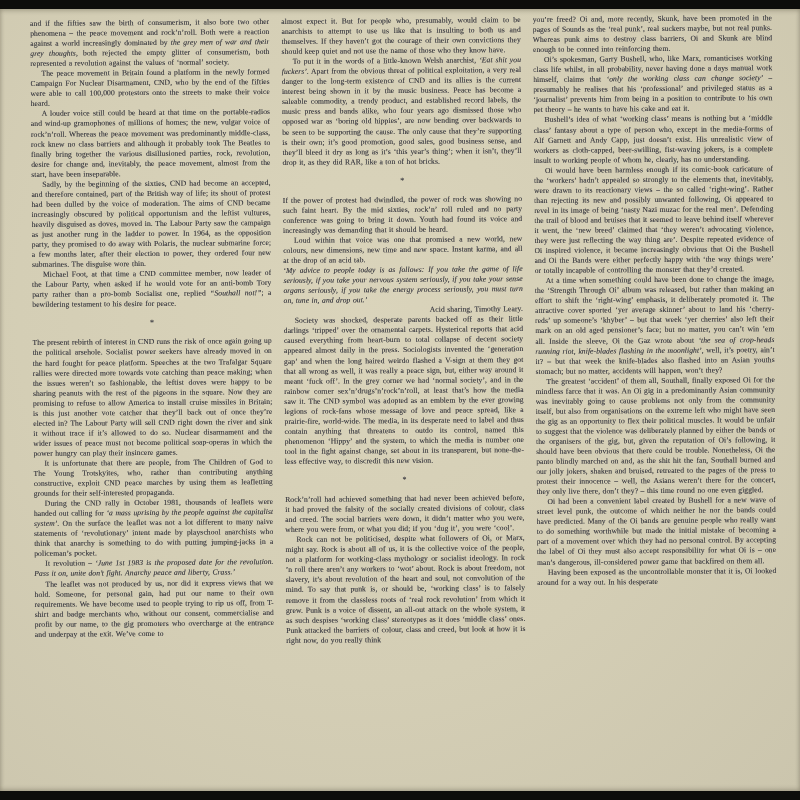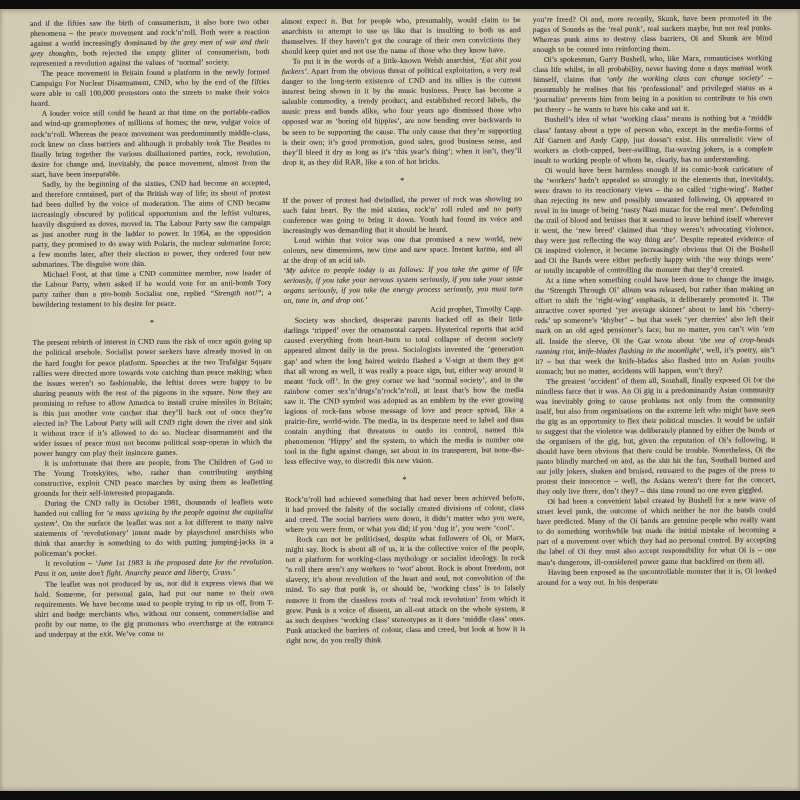--- a/index.html
+++ b/index.html
@@ -34,36 +34,36 @@
 <body>
 
 <div class="paper"></div>
 
 <div class="content">
   <div class="col">
       <p class=""><span>and if the fifties saw the birth of consumerism, it also bore two other phenomena – the peace movement and rock’n’roll. Both were a reaction against a world increasingly dominated by </span><span class="it">the grey men of war and their grey thoughts</span><span>, both rejected the empty glitter of consumerism, both represented a revolution against the values of ‘normal’ society.</span></p>
       <p class=" indent"><span>The peace movement in Britain found a platform in the newly formed Campaign For Nuclear Disarmament, CND, who by the end of the fifties were able to call 100,000 protestors onto the streets to make their voice heard.</span></p>
       <p class=" indent"><span>A louder voice still could be heard at that time on the portable-radios and wind-up gramophones of millions of homes; the new, vulgar voice of rock’n’roll. Whereas the peace movement was predominantly middle-class, rock knew no class barriers and although it probably took The Beatles to finally bring together the various disillusioned parties, rock, revolution, desire for change and, inevitably, the peace movement, almost from the start, have been inseparable.</span></p>
       <p class=" indent"><span>Sadly, by the beginning of the sixties, CND had become an accepted, and therefore contained, part of the British way of life; its shout of protest had been dulled by the voice of moderation. The aims of CND became increasingly obscured by political opportunism and the leftist vultures, heavily disguised as doves, moved in. The Labour Party saw the campaign as just another rung in the ladder to power. In 1964, as the opposition party, they promised to do away with Polaris, the nuclear submarine force; a few months later, after their election to power, they ordered four new submarines. The disguise wore thin.</span></p>
-      <p class=" indent"><span>Michael Foot, at that time a CND committee member, now leader of the Labour Party, when asked if he would vote for an anti-bomb Tory party rather than a pro-bomb Socialist one, replied </span><span class="it">“Strength not!”</span><span>; a bewildering testament to his desire for peace.</span></p>
+      <p class=" indent"><span>Michael Foot, at that time a CND committee member, now leader of the Labour Party, when asked if he would vote for an anti-bomb Tory party rather than a pro-bomb Socialist one, replied </span><span class="it">“Southall not!”</span><span>; a bewildering testament to his desire for peace.</span></p>
       <p class="break">*</p>
       <p class=""><span>The present rebirth of interest in CND runs the risk of once again going up the political arsehole. Socialist power seekers have already moved in on the hard fought for peace platform. Speeches at the two Trafalgar Square rallies were directed more towards vote catching than peace making; when the issues weren’t so fashionable, the leftist doves were happy to be sharing peanuts with the rest of the pigeons in the square. Now they are promising to refuse to allow America to install cruise missiles in Britain; is this just another vote catcher that they’ll back out of once they’re elected in? The Labour Party will sell CND right down the river and sink it without trace if it’s allowed to do so. Nuclear disarmament and the wider issues of peace must not become political soap-operas in which the power hungry can play their insincere games.</span></p>
       <p class=" indent"><span>It is unfortunate that there are people, from The Children of God to The Young Trotskyites, who, rather than contributing anything constructive, exploit CND peace marches by using them as leafletting grounds for their self-interested propaganda.</span></p>
       <p class=" indent"><span>During the CND rally in October 1981, thousands of leaflets were handed out calling for </span><span class="it">‘a mass uprising by the people against the capitalist system’</span><span>. On the surface the leaflet was not a lot different to many naive statements of ‘revolutionary’ intent made by playschool anarchists who think that anarchy is something to do with putting jumping-jacks in a policeman’s pocket.</span></p>
       <p class=" indent"><span>It revolution – </span><span class="it">‘June 1st 1983 is the proposed date for the revolution. Pass it on, unite don’t fight. Anarchy peace and liberty, Crass.’</span></p>
       <p class=" indent"><span>The leaflet was not produced by us, nor did it express views that we hold. Someone, for personal gain, had put our name to their own requirements. We have become used to people trying to rip us off, from T-shirt and badge merchants who, without our consent, commercialise and profit by our name, to the gig promoters who overcharge at the entrance and underpay at the exit. We’ve come to</span></p>
     </div>
   <div class="col">
       <p class=""><span>almost expect it. But for people who, presumably, would claim to be anarchists to attempt to use us like that is insulting to both us and themselves. If they haven’t got the courage of their own convictions they should keep quiet and not use the name of those who they know have.</span></p>
       <p class=" indent"><span>To put it in the words of a little-known Welsh anarchist, </span><span class="it">‘Eat shit you fuckers’</span><span>. Apart from the obvious threat of political exploitation, a very real danger to the long-term existence of CND and its allies is the current interest being shown in it by the music business. Peace has become a saleable commodity, a trendy product, and established record labels, the music press and bands alike, who four years ago dismissed those who opposed war as ‘boring old hippies’, are now bending over backwards to be seen to be supporting the cause. The only cause that they’re supporting is their own; it’s good promotion, good sales, good business sense, and they’ll bleed it dry as long as it’s ‘this year’s thing’; when it isn’t, they’ll drop it, as they did RAR, like a ton of hot bricks.</span></p>
       <p class="break">*</p>
       <p class=""><span>If the power of protest had dwindled, the power of rock was showing no such faint heart. By the mid sixties, rock’n’ roll ruled and no party conference was going to bring it down. Youth had found its voice and increasingly was demanding that it should be heard.</span></p>
       <p class=" indent"><span>Loud within that voice was one that promised a new world, new colours, new dimensions, new time and new space. Instant karma, and all at the drop of an acid tab.</span></p>
       <p class=""><span class="it">‘My advice to people today is as follows: If you take the game of life seriously, if you take your nervous system seriously, if you take your sense organs seriously, if you take the energy process seriously, you must turn on, tune in, and drop out.’</span></p>
-      <p class="attribution"><span>Acid prophet, Timothy Capp.</span></p>
+      <p class="attribution"><span>Acid sharing, Timothy Leary.</span></p>
       <p class=" indent"><span>Society was shocked, desperate parents backed off as their little darlings ‘tripped’ over the ornamental carpets. Hysterical reports that acid caused everything from heart-burn to total collapse of decent society appeared almost daily in the press. Sociologists invented the ‘generation gap’ and when the long haired weirdo flashed a V-sign at them they got that all wrong as well, it was really a peace sign, but, either way around it meant ‘fuck off’. In the grey corner we had ‘normal society’, and in the rainbow corner sex’n’drugs’n’rock’n’roll, at least that’s how the media saw it. The CND symbol was adopted as an emblem by the ever growing legions of rock-fans whose message of love and peace spread, like a prairie-fire, world-wide. The media, in its desperate need to label and thus contain anything that threatens to outdo its control, named this phenomenon ‘Hippy’ and the system, to which the media is number one tool in the fight against change, set about in its transparent, but none-the-less effective way, to discredit this new vision.</span></p>
       <p class="break">*</p>
       <p class=""><span>Rock’n’roll had achieved something that had never been achieved before, it had proved the falsity of the socially created divisions of colour, class and creed. The social barriers were down, it didn’t matter who you were, where you were from, or what you did; if you ‘dug it’, you were ‘cool’.</span></p>
       <p class=" indent"><span>Rock can not be politicised, despite what followers of Oi, or Marx, might say. Rock is about all of us, it is the collective voice of the people, not a platform for working-class mythology or socialist ideology. In rock ’n roll there aren’t any workers to ‘wot’ about. Rock is about freedom, not slavery, it’s about revolution of the heart and soul, not convolution of the mind. To say that punk is, or should be, ‘working class’ is to falsely remove it from the classless roots of ‘real rock revolution’ from which it grew. Punk is a voice of dissent, an all-out attack on the whole system, it as such despises ‘working class’ stereotypes as it does ‘middle class’ ones. Punk attacked the barriers of colour, class and creed, but look at how it is right now, do you really think</span></p>
     </div>
   <div class="col">
       <p class=""><span>you’re freed? Oi and, more recently, Skunk, have been promoted in the pages of Sounds as the ‘real punk’, real suckers maybe, but not real punks. Whereas punk aims to destroy class barriers, Oi and Skunk are blind enough to be conned into reinforcing them.</span></p>
       <p class=" indent"><span>Oi’s spokesman, Garry Bushell, who, like Marx, romanticises working class life whilst, in all probability, never having done a days manual work himself, claims that </span><span class="it">‘only the working class can change society’</span><span> – presumably he realises that his ‘professional’ and privileged status as a ‘journalist’ prevents him from being in a position to contribute to his own pet theory – he wants to have his cake and eat it.</span></p>
       <p class=" indent"><span>Bushell’s idea of what ‘working class’ means is nothing but a ‘middle class’ fantasy about a type of person who, except in the media-forms of Alf Garnett and Andy Capp, just doesn’t exist. His unrealistic view of workers as cloth-capped, beer-swilling, fist-waving jokers, is a complete insult to working people of whom he, clearly, has no understanding.</span></p>
       <p class=" indent"><span>Oi would have been harmless enough if its comic-book caricature of the ‘workers’ hadn’t appealed so strongly to the elements that, inevitably, were drawn to its reactionary views – the so called ‘right-wing’. Rather than rejecting its new and possibly unwanted following, Oi appeared to revel in its image of being ‘nasty Nazi muzac for the real men’. Defending the trail of blood and bruises that it seemed to leave behind itself wherever it went, the ‘new breed’ claimed that ‘they weren’t advocating violence, they were just reflecting the way thing are’. Despite repeated evidence of Oi inspired violence, it became increasingly obvious that Oi the Bushell and Oi the Bands were either perfectly happy with ‘the way things were’ or totally incapable of controlling the monster that they’d created.</span></p>

